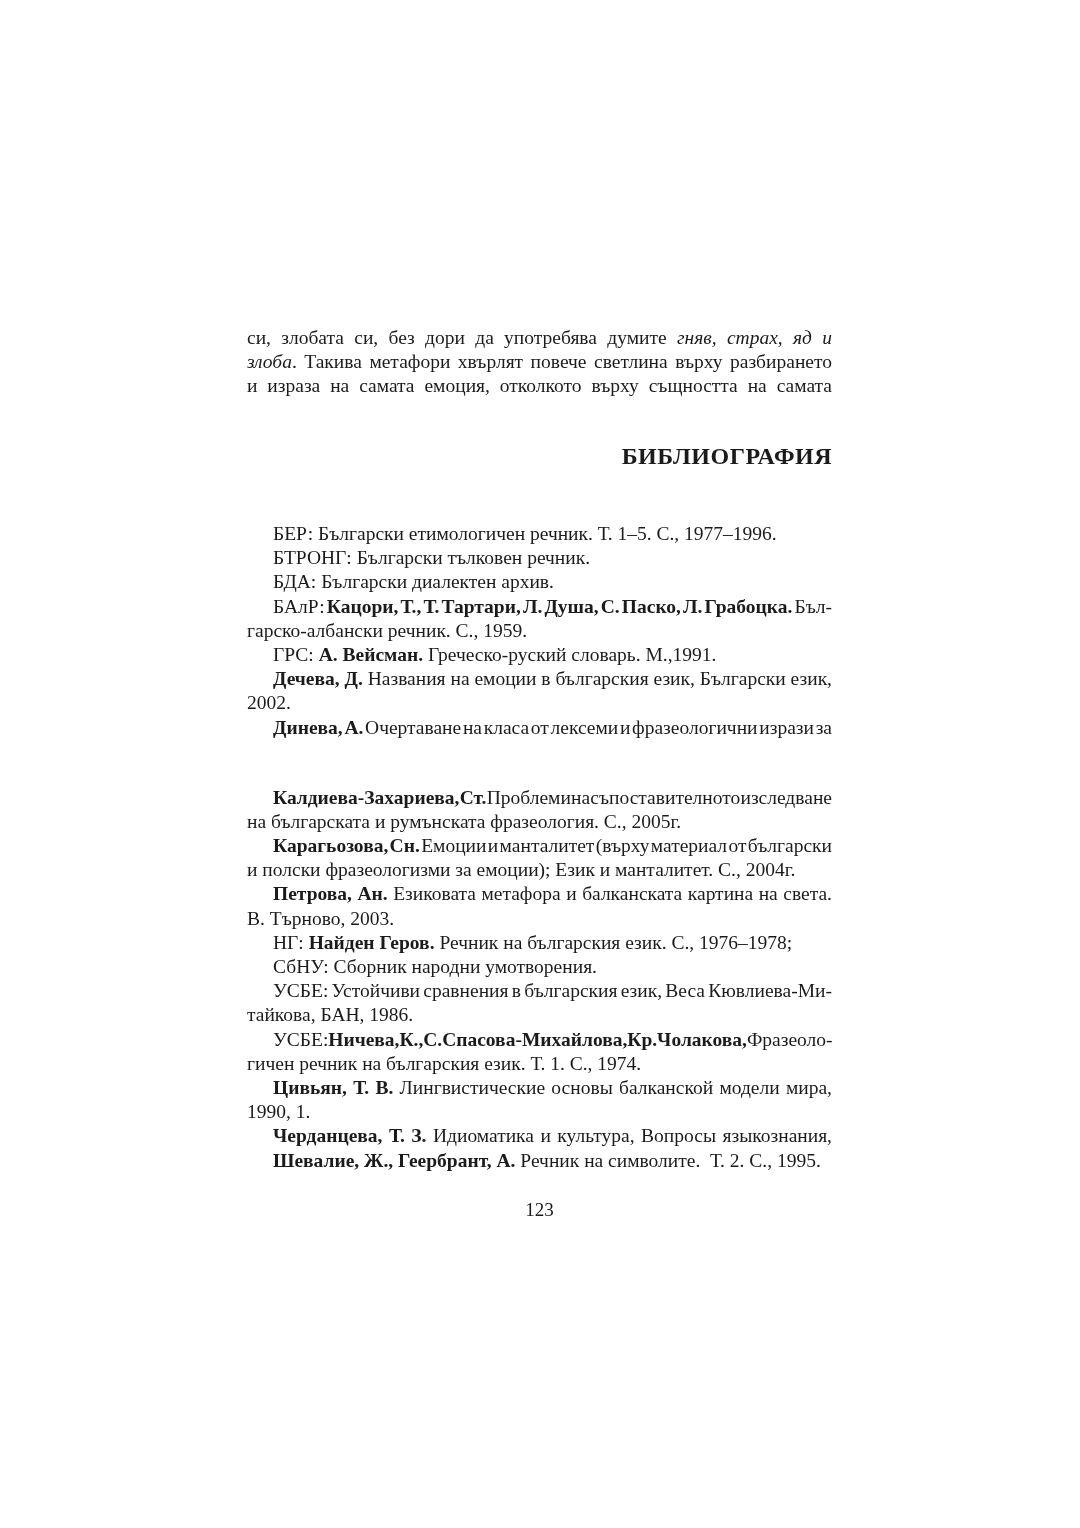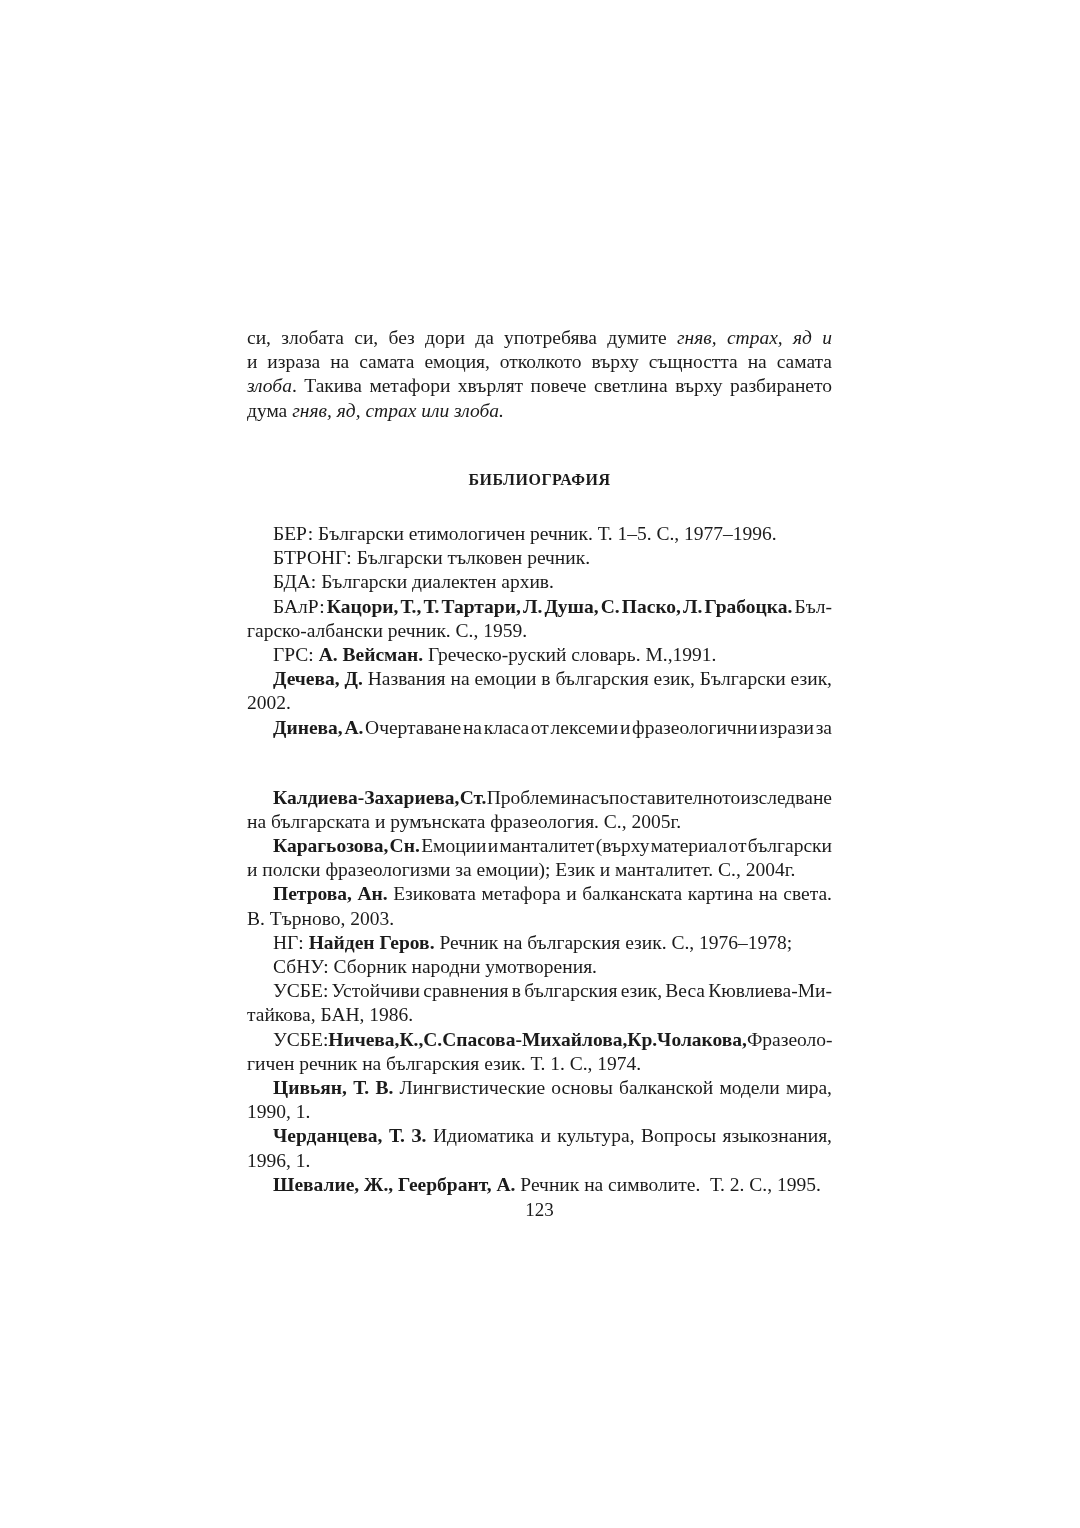--- a/index.html
+++ b/index.html
@@ -11,43 +11,42 @@
     overflow: hidden;
     font-family: "Liberation Serif", serif;
     color: #1b1b1b;
   }
   .col {
     position: absolute;
     left: 247px;
     width: 585px;
   }
   #intro        { top: 326px; }
-  #bib-heading  { top: 468px; text-align: center; font-weight: 700; font-size: 16px; letter-spacing: 0.5px; line-height: 24px; }
+  #bib-heading  { top: 444px; text-align: right; font-weight: 700; font-size: 24px; letter-spacing: 0.5px; line-height: 24px; }
   #bib          { top: 522px; }
   #page-number  { top: 1198px; text-align: center; font-size: 19px; line-height: 24px; }
   .line {
     height: 24.2px;
     line-height: 24.2px;
     white-space: pre;      
     font-size: 19.5px;
   }
   .indent { padding-left: 26px; }
   .b { font-weight: 700; }
   .i { font-style: italic; }
 </style>
 </head>
 <body>
 
 <main>
 
   <div id="intro" class="col">
       <div class="line j" style="word-spacing: 5.42898px;"><span>си, злобата си, без дори да употребява думите </span><span class="i">гняв, страх, яд и</span></div>
+      <div class="line j" style="word-spacing: 2.6183px;"><span class="i">злоба</span><span>. Такива метафори хвърлят повече светлина върху разбирането</span></div>
       <div class="line j" style="word-spacing: 5.05035px;"><span>и израза на самата емоция, отколкото върху същността на самата</span></div>
-      <div class="line j" style="word-spacing: 2.6183px;"><span class="i">злоба</span><span>. Такива метафори хвърлят повече светлина върху разбирането</span></div>
-      <div class="line"><span>дума </span><span class="i">гняв, яд, страх или злоба.</span></div>
     </div>
 
   <div id="bib-heading" class="col">БИБЛИОГРАФИЯ</div>
 
   <div id="bib" class="col">
       <div class="line indent"><span>БЕР: Български етимологичен речник. Т. 1–5. С., 1977–1996.</span></div>
       <div class="line indent"><span>БТРОНГ: Български тълковен речник.</span></div>
       <div class="line indent"><span>БДА: Български диалектен архив.</span></div>
       <div class="line j indent" style="word-spacing: -2.78125px;"><span>БАлР: </span><span class="b">Кацори, Т., Т. Тартари, Л. Душа, С. Паско, Л. Грабоцка.</span><span> Бъл-</span></div>
       <div class="line"><span>гарско-албански речник. С., 1959.</span></div>
@@ -63,19 +62,18 @@
       <div class="line"><span>В. Търново, 2003.</span></div>
       <div class="line indent"><span>НГ: </span><span class="b">Найден Геров.</span><span> Речник на българския език. С., 1976–1978;</span></div>
       <div class="line indent"><span>СбНУ: Сборник народни умотворения.</span></div>
       <div class="line j indent" style="word-spacing: -1.61607px;"><span>УСБЕ: Устойчиви сравнения в българския език, Веса Кювлиева-Ми-</span></div>
       <div class="line"><span>тайкова, БАН, 1986.</span></div>
       <div class="line j indent" style="word-spacing: -4.9442px;"><span>УСБЕ: </span><span class="b">Ничева, К., С. Спасова-Михайлова, Кр. Чолакова,</span><span> Фразеоло-</span></div>
       <div class="line"><span>гичен речник на българския език. Т. 1. С., 1974.</span></div>
       <div class="line j indent" style="word-spacing: 1.40625px;"><span class="b">Цивьян, Т. В.</span><span> Лингвистические основы балканской модели мира,</span></div>
       <div class="line"><span>1990, 1.</span></div>
       <div class="line j indent" style="word-spacing: 1.60045px;"><span class="b">Черданцева, Т. З.</span><span> Идиоматика и культура, Вопросы языкознания,</span></div>
-      <div class="line"><span>1996, 1.</span></div>
       <div class="line indent"><span class="b">Шевалие, Ж., Геербрант, А.</span><span> Речник на символите.  Т. 2. С., 1995.</span></div>
     </div>
 
   <div id="page-number" class="col">123</div>
 
 </main>
 
 </body></html>

